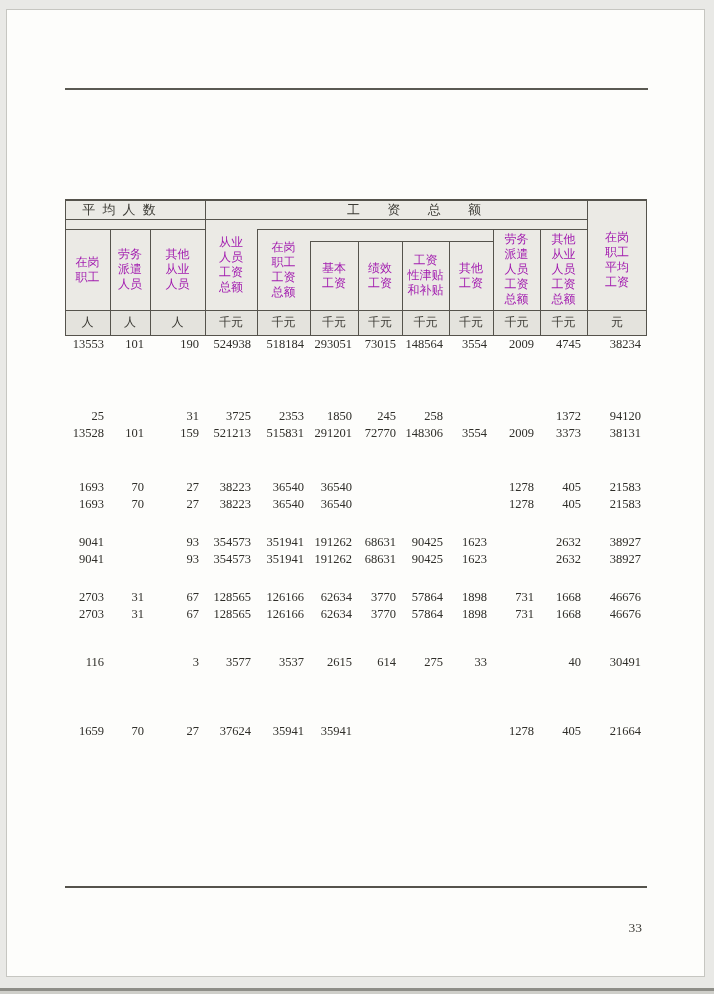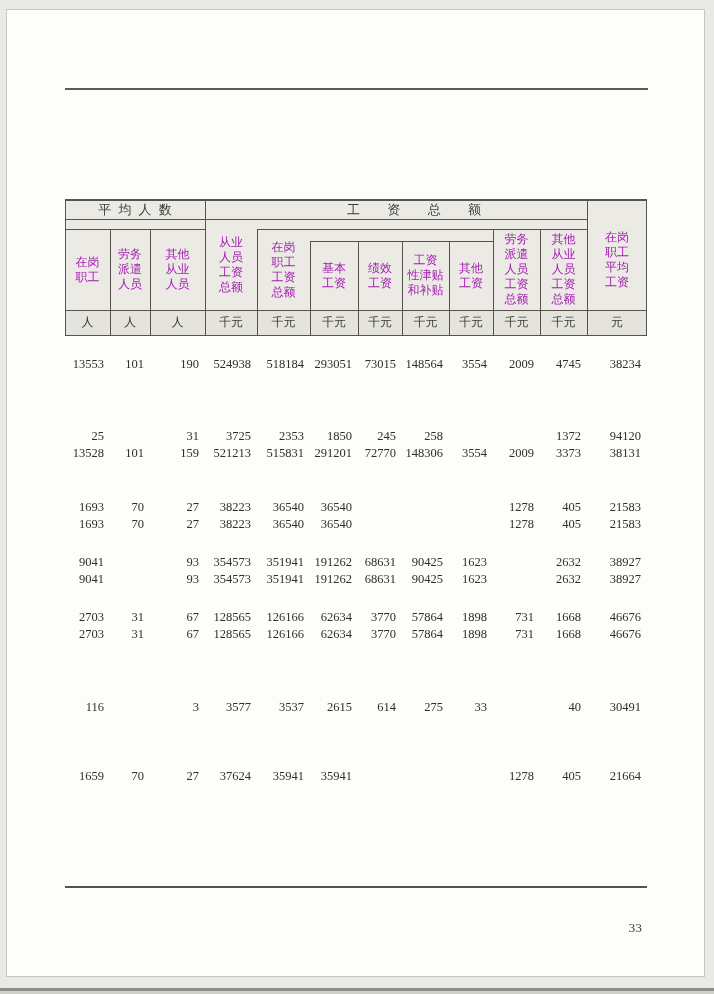--- a/index.html
+++ b/index.html
@@ -41,46 +41,46 @@
   
   .x0{left:65px;width:45px}.x1{left:110px;width:40px}.x2{left:150px;width:55px}
   .x3{left:205px;width:52px}.x4{left:257px;width:53px}.x5{left:310px;width:48px}
   .x6{left:358px;width:44px}.x7{402px;left:402px;width:47px}.x8{left:449px;width:44px}
   .x9{left:493px;width:47px}.x10{left:540px;width:47px}.x11{left:587px;width:60px}
 
   .group-hdr{
     position:absolute;height:18px;display:flex;align-items:center;justify-content:center;
     font-size:13px;color:#3c3b35;
   }
-  .g-avg{left:65px;top:201px;width:140px;letter-spacing:0.55em;padding-left:0.55em;box-sizing:border-box;}
+  .g-avg{left:49px;top:201px;width:140px;letter-spacing:0.55em;padding-left:0.55em;box-sizing:border-box;}
   .g-wage{left:223px;top:201px;width:382px;letter-spacing:2.1em;padding-left:2.1em;box-sizing:border-box;}
 
   .colhdr{
     position:absolute;display:flex;align-items:center;justify-content:center;
     text-align:center;white-space:pre-line;font-size:12px;line-height:15px;color:#a21caf;
   }
   .t-a{top:229px;height:81px}
   .t-b{top:219px;height:91px}
   .t-c{top:241px;height:69px}
   .t-d{top:210px;height:100px}
 
   .unit{
     position:absolute;top:311px;height:23px;display:flex;align-items:center;justify-content:center;
     font-size:12px;color:#3c3b35;
   }
 
   
   .tbody{position:absolute;left:65px;top:336px;width:582px;}
   .trow{height:17px;white-space:nowrap;font-size:12.5px;color:#2f2e29;}
-  .trow:nth-child(1){margin-top:20px}
+  .trow:nth-child(1){margin-top:0}
   .trow:nth-child(2){margin-top:55px}
   .trow:nth-child(4){margin-top:37px}
   .trow:nth-child(6){margin-top:21px}
   .trow:nth-child(8){margin-top:21px}
-  .trow:nth-child(10){margin-top:56px}
+  .trow:nth-child(10){margin-top:31px}
   .trow:nth-child(11){margin-top:52px}
   .cell{display:inline-block;height:17px;line-height:17px;text-align:right;
         padding-right:6px;box-sizing:border-box;vertical-align:top;}
   .cw0{width:45px}.cw1{width:40px}.cw2{width:55px}.cw3{width:52px}.cw4{width:53px}
   .cw5{width:48px}.cw6{width:44px}.cw7{width:47px}.cw8{width:44px}.cw9{width:47px}
   .cw10{width:47px}.cw11{width:60px}
 
   .page-number{position:absolute;left:600px;top:920px;width:42px;text-align:right;
     font-size:13.5px;color:#3c3b36;}
 </style>

